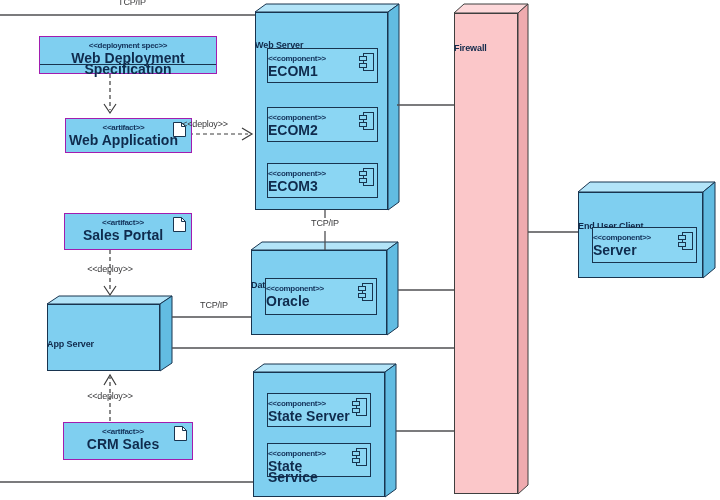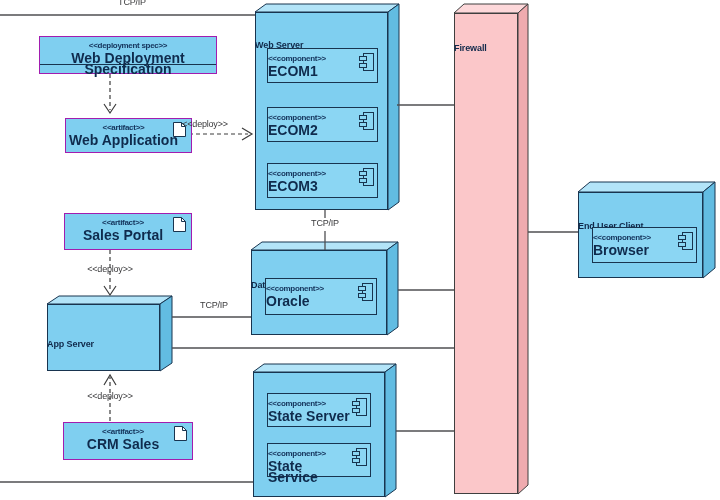--- a/index.html
+++ b/index.html
@@ -171,21 +171,21 @@
     <svg class="comp-icon" width="15" height="18" viewBox="0 0 15 18">
       <rect x="4.5" y="0.5" width="10" height="17" fill="#8bd6f3" stroke="#18344f"></rect>
       <rect x="0.5" y="3.5" width="7" height="4" fill="#8bd6f3" stroke="#18344f"></rect>
       <rect x="0.5" y="10.5" width="7" height="4" fill="#8bd6f3" stroke="#18344f"></rect>
     </svg>
   </div>
 
   <div class="comp-box" style="left:592px;top:227px;width:105px;height:36px;">
     <div class="comp-inner">
       <div class="comp-st">&lt;&lt;component&gt;&gt;</div>
-      <div class="comp-name">Browser</div>
+      <div class="comp-name">Server</div>
     </div>
     <svg class="comp-icon" width="15" height="18" viewBox="0 0 15 18">
       <rect x="4.5" y="0.5" width="10" height="17" fill="#8bd6f3" stroke="#18344f"></rect>
       <rect x="0.5" y="3.5" width="7" height="4" fill="#8bd6f3" stroke="#18344f"></rect>
       <rect x="0.5" y="10.5" width="7" height="4" fill="#8bd6f3" stroke="#18344f"></rect>
     </svg>
   </div>
 
   <div class="artifact" style="left:22px;top:36px;width:178px;height:38px;">
     <div class="comp-st">&lt;&lt;deployment spec&gt;&gt;</div>

